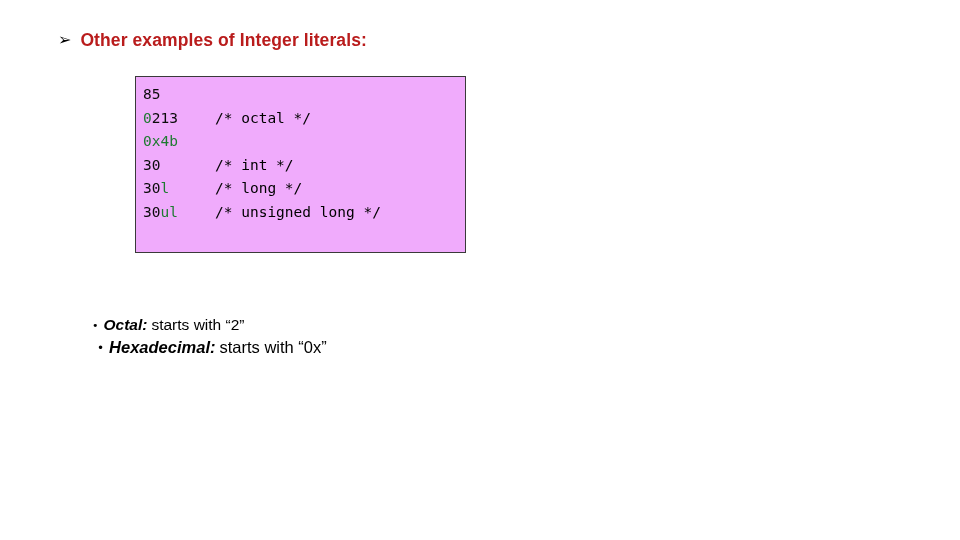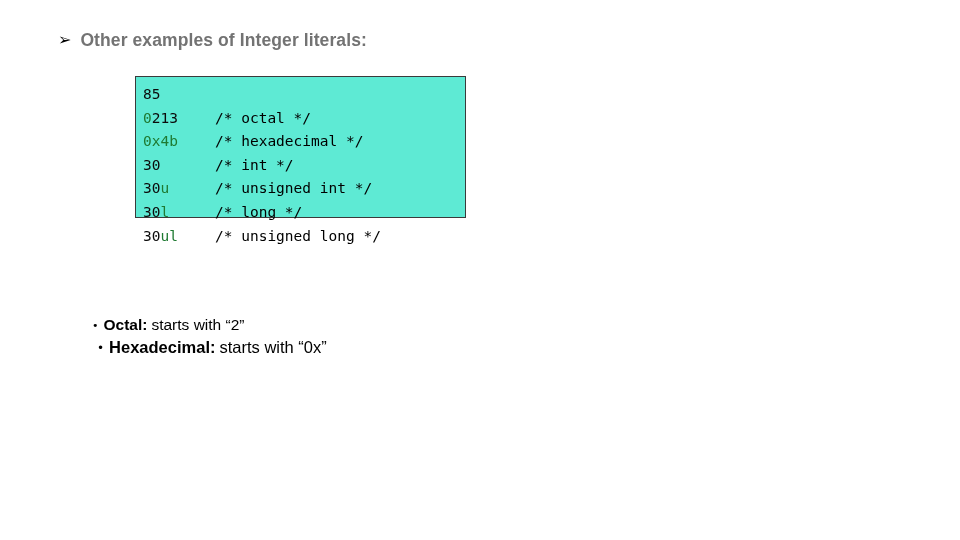--- a/index.html
+++ b/index.html
@@ -40,31 +40,31 @@
     color: #000000;
     margin-right: 9px;
     position: relative;
     top: -1px;
   }
   #heading .heading-text {
     font-family: "Liberation Sans", sans-serif;
     font-size: 17.5px;
     font-weight: bold;
     letter-spacing: 0.1px;
-    color: #737373;
+    color: #b91c1c;
   }
 
   
   #code-block {
     position: absolute;
     left: 135px;
     top: 76px;
     width: 331px;
-    height: 142px;
-    background: #5eead4;
+    height: 177px;
+    background: #f0abfc;
     border: 1.5px solid #3a3a3a;
     box-sizing: border-box;
     padding: 6px 0 0 7px;
   }
   .code-line {
     display: flex;
     font-family: "DejaVu Sans Mono", monospace;
     font-size: 14.5px;
     line-height: 23.6px;
     white-space: pre;
@@ -109,20 +109,21 @@
     line-height: 1;
     margin-right: 5px;
     position: relative;
     top: -1px;
   }
   .row-1 .bullet-dot { font-size: 11px; }
   .row-2 .bullet-dot { font-size: 12px; }
   .bullet-strong {
     font-family: "Liberation Sans", sans-serif;
     font-weight: bold;
+    font-style: italic;
   }
   .bullet-rest {
     font-family: "Liberation Sans", sans-serif;
     font-weight: normal;
     margin-left: 4px;
   }
 </style>
 </head>
 <body>
 
@@ -139,32 +140,27 @@
       <span class="code-literal"><span class="tok-black"></span><span class="tok-green"></span><span class="tok-black">85</span></span>
     </div>
 
     <div class="code-line">
       <span class="code-literal"><span class="tok-black"></span><span class="tok-green">0</span><span class="tok-black">213</span></span>
       <span class="code-comment">/* octal */</span>
     </div>
 
     <div class="code-line">
       <span class="code-literal"><span class="tok-black"></span><span class="tok-green">0x4b</span><span class="tok-black"></span></span>
-      <span class="code-comment">/* hexadecimal */</span>
     </div>
 
     <div class="code-line">
       <span class="code-literal"><span class="tok-black">30</span><span class="tok-green"></span><span class="tok-black"></span></span>
       <span class="code-comment">/* int */</span>
     </div>
 
-    <div class="code-line">
-      <span class="code-literal"><span class="tok-black">30</span><span class="tok-green">u</span><span class="tok-black"></span></span>
-      <span class="code-comment">/* unsigned int */</span>
-    </div>
 
     <div class="code-line">
       <span class="code-literal"><span class="tok-black">30</span><span class="tok-green">l</span><span class="tok-black"></span></span>
       <span class="code-comment">/* long */</span>
     </div>
 
     <div class="code-line">
       <span class="code-literal"><span class="tok-black">30</span><span class="tok-green">ul</span><span class="tok-black"></span></span>
       <span class="code-comment">/* unsigned long */</span>
     </div>

